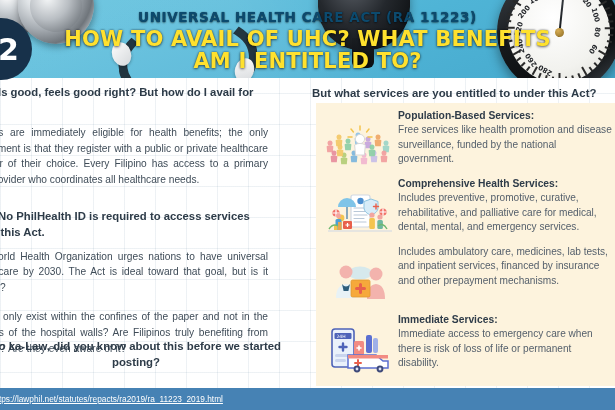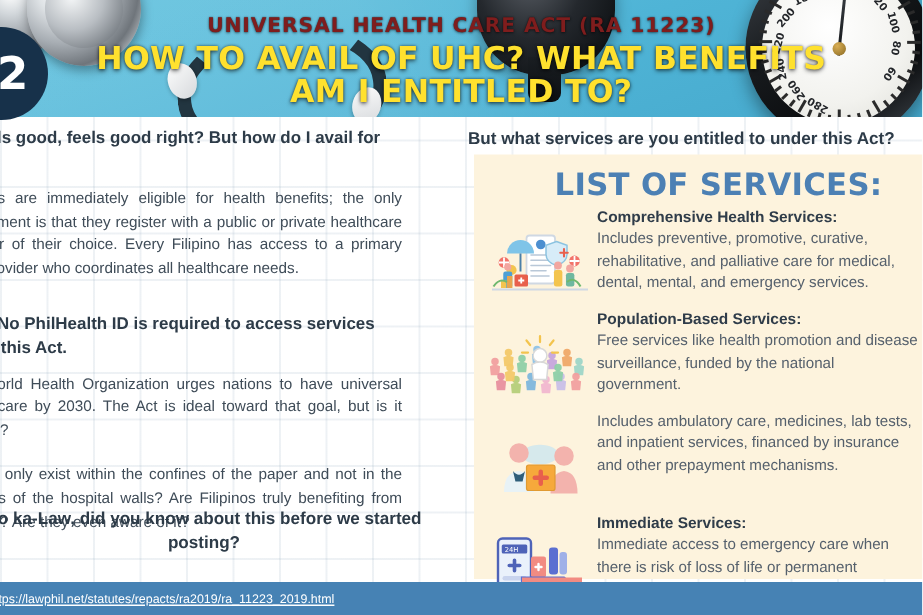--- a/index.html
+++ b/index.html
@@ -161,21 +161,21 @@
   
   .hero-text {
     position:absolute; left:0; top:0; width:615px;
     z-index:5;
     text-align:center;
   }
   .kicker {
     margin-top:9px;
     font-size:13.5px; font-weight:800;
     letter-spacing:0.6px;
-    color:#7f1d1d;
+    color:#0c4a6e;
     text-shadow:0 1px 2px rgba(0,0,0,.45), 0 0 1px rgba(0,0,0,.6);
     font-family:"DejaVu Sans", sans-serif;
   }
   .hero-title {
     margin-top:3px;
     font-size:21px; font-weight:800;
     line-height:1.06;
     letter-spacing:0.2px;
     color:#ffe12e;
     text-shadow:0 1px 3px rgba(0,0,0,.5), 0 0 2px rgba(0,0,0,.55);
@@ -362,22 +362,100 @@
     <div class="l-head">Note: No PhilHealth ID is required to access services under this Act.</div>
     <div class="l-body">The World Health Organization urges nations to have universal health care by 2030. The Act is ideal toward that goal, but is it enough?</div>
     <div class="l-body">Does it only exist within the confines of the paper and not in the confines of the hospital walls? Are Filipinos truly benefiting from this law? Are they even aware of it?</div>
   </div>
 
   <div class="closing-q">So ka-Law, did you know about this before we started posting?</div>
 
   <div class="right-intro">But what services are you entitled to under this Act?</div>
 
   <div class="services-card">
-    <div class="services-title">LIST OF SERVICES:</div>
     <div id="svc-list">
+        <div class="svc-row">
+          <div class="svc-icon"><svg viewBox="0 0 72 56" width="72" height="56">
+    <g opacity="0.95">
+                <circle cx="6" cy="26" r="2.5" fill="#f2a0a0"></circle>
+                <path d="M2.6 29.2 q3.4-2 6.8 0 l-0.6 6 h-5.6 z" fill="#f2a0a0"></path>
+              </g>
+              <g opacity="0.95">
+                <circle cx="15" cy="20" r="2.5" fill="#f4c96a"></circle>
+                <path d="M11.6 23.2 q3.4-2 6.8 0 l-0.6 6 h-5.6 z" fill="#f4c96a"></path>
+              </g>
+              <g opacity="0.95">
+                <circle cx="24" cy="24" r="2.5" fill="#8fd0a8"></circle>
+                <path d="M20.6 27.2 q3.4-2 6.8 0 l-0.6 6 h-5.6 z" fill="#8fd0a8"></path>
+              </g>
+              <g opacity="0.95">
+                <circle cx="34" cy="18" r="2.5" fill="#8fc3e8"></circle>
+                <path d="M30.6 21.2 q3.4-2 6.8 0 l-0.6 6 h-5.6 z" fill="#8fc3e8"></path>
+              </g>
+              <g opacity="0.95">
+                <circle cx="44" cy="22" r="2.5" fill="#c7a7dd"></circle>
+                <path d="M40.6 25.2 q3.4-2 6.8 0 l-0.6 6 h-5.6 z" fill="#c7a7dd"></path>
+              </g>
+              <g opacity="0.95">
+                <circle cx="54" cy="20" r="2.5" fill="#f0a96a"></circle>
+                <path d="M50.6 23.2 q3.4-2 6.8 0 l-0.6 6 h-5.6 z" fill="#f0a96a"></path>
+              </g>
+              <g opacity="0.95">
+                <circle cx="62" cy="26" r="2.5" fill="#9fd6c8"></circle>
+                <path d="M58.6 29.2 q3.4-2 6.8 0 l-0.6 6 h-5.6 z" fill="#9fd6c8"></path>
+              </g>
+              <g opacity="0.95">
+                <circle cx="10" cy="36" r="2.5" fill="#e8919f"></circle>
+                <path d="M6.6 39.2 q3.4-2 6.8 0 l-0.6 6 h-5.6 z" fill="#e8919f"></path>
+              </g>
+              <g opacity="0.95">
+                <circle cx="20" cy="38" r="2.5" fill="#b6cf7a"></circle>
+                <path d="M16.6 41.2 q3.4-2 6.8 0 l-0.6 6 h-5.6 z" fill="#b6cf7a"></path>
+              </g>
+              <g opacity="0.95">
+                <circle cx="30" cy="36" r="2.5" fill="#7fb8dd"></circle>
+                <path d="M26.6 39.2 q3.4-2 6.8 0 l-0.6 6 h-5.6 z" fill="#7fb8dd"></path>
+              </g>
+              <g opacity="0.95">
+                <circle cx="40" cy="38" r="2.5" fill="#f2b8d0"></circle>
+                <path d="M36.6 41.2 q3.4-2 6.8 0 l-0.6 6 h-5.6 z" fill="#f2b8d0"></path>
+              </g>
+              <g opacity="0.95">
+                <circle cx="50" cy="36" r="2.5" fill="#c9c0e8"></circle>
+                <path d="M46.6 39.2 q3.4-2 6.8 0 l-0.6 6 h-5.6 z" fill="#c9c0e8"></path>
+              </g>
+              <g opacity="0.95">
+                <circle cx="60" cy="36" r="2.5" fill="#f2a0a0"></circle>
+                <path d="M56.6 39.2 q3.4-2 6.8 0 l-0.6 6 h-5.6 z" fill="#f2a0a0"></path>
+              </g>
+              <g opacity="0.95">
+                <circle cx="16" cy="30" r="2.5" fill="#f4c96a"></circle>
+                <path d="M12.6 33.2 q3.4-2 6.8 0 l-0.6 6 h-5.6 z" fill="#f4c96a"></path>
+              </g>
+              <g opacity="0.95">
+                <circle cx="48" cy="30" r="2.5" fill="#8fd0a8"></circle>
+                <path d="M44.6 33.2 q3.4-2 6.8 0 l-0.6 6 h-5.6 z" fill="#8fd0a8"></path>
+              </g>
+    <g>
+                <circle cx="36" cy="22" r="4.6" fill="#ffffff" stroke="#d8d8d8" stroke-width="1"></circle>
+    <path d="M30.6 28 q5.4-3.2 10.8 0 l-1 10 h-8.8 z" fill="#ffffff" stroke="#d8d8d8" stroke-width="1"></path>
+              </g>
+    <g stroke="#f3c44e" stroke-width="1.5" stroke-linecap="round">
+      <line x1="36" y1="9" x2="36" y2="13"></line>
+                <line x1="27" y1="12" x2="29.4" y2="15"></line>
+      <line x1="45" y1="12" x2="42.6" y2="15"></line>
+                <line x1="24" y1="20" x2="28" y2="20"></line>
+      <line x1="48" y1="20" x2="44" y2="20"></line>
+    </g>
+  </svg></div>
+          <div class="svc-text">
+            <div class="svc-name">Population-Based Services:</div>
+            <div class="svc-desc">Free services like health promotion and disease surveillance, funded by the national government.</div>
+          </div>
+        </div>
         <div class="svc-row">
           <div class="svc-icon"><svg viewBox="0 0 72 56" width="72" height="56">
     <rect x="27" y="10" width="19" height="32" rx="2" fill="#fff" stroke="#cfd8e3" stroke-width="1.2"></rect>
     <circle cx="36.5" cy="16" r="3.2" fill="#4c8fd0"></circle>
     <g stroke="#b9c8d8" stroke-width="1.1" stroke-linecap="round">
       <line x1="30" y1="23" x2="43" y2="23"></line>
                 <line x1="30" y1="26.5" x2="43" y2="26.5"></line>
       <line x1="30" y1="30" x2="43" y2="30"></line>
                 <line x1="30" y1="33.5" x2="40" y2="33.5"></line>
       <line x1="30" y1="37" x2="42" y2="37"></line>
@@ -401,99 +479,20 @@
     <rect x="53.3" y="35" width="5.6" height="9" rx="1.5" fill="#6fb8a0"></rect>
     <rect x="10" y="40" width="3.6" height="5" fill="#f3c44e"></rect>
     <rect x="14" y="37" width="3.6" height="8" fill="#e8a54e"></rect>
     <path d="M5 44 q4-6 9-3" stroke="#6fb86f" stroke-width="1.4" fill="none"></path>
     <path d="M63 44 q-4-7-9-3" stroke="#6fb86f" stroke-width="1.4" fill="none"></path>
     <line x1="4" y1="46" x2="68" y2="46" stroke="#cfd8e3" stroke-width="1.2"></line>
   </svg></div>
           <div class="svc-text">
             <div class="svc-name">Comprehensive Health Services:</div>
             <div class="svc-desc">Includes preventive, promotive, curative, rehabilitative, and palliative care for medical, dental, mental, and emergency services.</div>
-          </div>
-        </div>
-        <div class="svc-row">
-          <div class="svc-icon"><svg viewBox="0 0 72 56" width="72" height="56">
-    <g opacity="0.95">
-                <circle cx="6" cy="26" r="2.5" fill="#f2a0a0"></circle>
-                <path d="M2.6 29.2 q3.4-2 6.8 0 l-0.6 6 h-5.6 z" fill="#f2a0a0"></path>
-              </g>
-              <g opacity="0.95">
-                <circle cx="15" cy="20" r="2.5" fill="#f4c96a"></circle>
-                <path d="M11.6 23.2 q3.4-2 6.8 0 l-0.6 6 h-5.6 z" fill="#f4c96a"></path>
-              </g>
-              <g opacity="0.95">
-                <circle cx="24" cy="24" r="2.5" fill="#8fd0a8"></circle>
-                <path d="M20.6 27.2 q3.4-2 6.8 0 l-0.6 6 h-5.6 z" fill="#8fd0a8"></path>
-              </g>
-              <g opacity="0.95">
-                <circle cx="34" cy="18" r="2.5" fill="#8fc3e8"></circle>
-                <path d="M30.6 21.2 q3.4-2 6.8 0 l-0.6 6 h-5.6 z" fill="#8fc3e8"></path>
-              </g>
-              <g opacity="0.95">
-                <circle cx="44" cy="22" r="2.5" fill="#c7a7dd"></circle>
-                <path d="M40.6 25.2 q3.4-2 6.8 0 l-0.6 6 h-5.6 z" fill="#c7a7dd"></path>
-              </g>
-              <g opacity="0.95">
-                <circle cx="54" cy="20" r="2.5" fill="#f0a96a"></circle>
-                <path d="M50.6 23.2 q3.4-2 6.8 0 l-0.6 6 h-5.6 z" fill="#f0a96a"></path>
-              </g>
-              <g opacity="0.95">
-                <circle cx="62" cy="26" r="2.5" fill="#9fd6c8"></circle>
-                <path d="M58.6 29.2 q3.4-2 6.8 0 l-0.6 6 h-5.6 z" fill="#9fd6c8"></path>
-              </g>
-              <g opacity="0.95">
-                <circle cx="10" cy="36" r="2.5" fill="#e8919f"></circle>
-                <path d="M6.6 39.2 q3.4-2 6.8 0 l-0.6 6 h-5.6 z" fill="#e8919f"></path>
-              </g>
-              <g opacity="0.95">
-                <circle cx="20" cy="38" r="2.5" fill="#b6cf7a"></circle>
-                <path d="M16.6 41.2 q3.4-2 6.8 0 l-0.6 6 h-5.6 z" fill="#b6cf7a"></path>
-              </g>
-              <g opacity="0.95">
-                <circle cx="30" cy="36" r="2.5" fill="#7fb8dd"></circle>
-                <path d="M26.6 39.2 q3.4-2 6.8 0 l-0.6 6 h-5.6 z" fill="#7fb8dd"></path>
-              </g>
-              <g opacity="0.95">
-                <circle cx="40" cy="38" r="2.5" fill="#f2b8d0"></circle>
-                <path d="M36.6 41.2 q3.4-2 6.8 0 l-0.6 6 h-5.6 z" fill="#f2b8d0"></path>
-              </g>
-              <g opacity="0.95">
-                <circle cx="50" cy="36" r="2.5" fill="#c9c0e8"></circle>
-                <path d="M46.6 39.2 q3.4-2 6.8 0 l-0.6 6 h-5.6 z" fill="#c9c0e8"></path>
-              </g>
-              <g opacity="0.95">
-                <circle cx="60" cy="36" r="2.5" fill="#f2a0a0"></circle>
-                <path d="M56.6 39.2 q3.4-2 6.8 0 l-0.6 6 h-5.6 z" fill="#f2a0a0"></path>
-              </g>
-              <g opacity="0.95">
-                <circle cx="16" cy="30" r="2.5" fill="#f4c96a"></circle>
-                <path d="M12.6 33.2 q3.4-2 6.8 0 l-0.6 6 h-5.6 z" fill="#f4c96a"></path>
-              </g>
-              <g opacity="0.95">
-                <circle cx="48" cy="30" r="2.5" fill="#8fd0a8"></circle>
-                <path d="M44.6 33.2 q3.4-2 6.8 0 l-0.6 6 h-5.6 z" fill="#8fd0a8"></path>
-              </g>
-    <g>
-                <circle cx="36" cy="22" r="4.6" fill="#ffffff" stroke="#d8d8d8" stroke-width="1"></circle>
-    <path d="M30.6 28 q5.4-3.2 10.8 0 l-1 10 h-8.8 z" fill="#ffffff" stroke="#d8d8d8" stroke-width="1"></path>
-              </g>
-    <g stroke="#f3c44e" stroke-width="1.5" stroke-linecap="round">
-      <line x1="36" y1="9" x2="36" y2="13"></line>
-                <line x1="27" y1="12" x2="29.4" y2="15"></line>
-      <line x1="45" y1="12" x2="42.6" y2="15"></line>
-                <line x1="24" y1="20" x2="28" y2="20"></line>
-      <line x1="48" y1="20" x2="44" y2="20"></line>
-    </g>
-  </svg></div>
-          <div class="svc-text">
-            <div class="svc-name">Population-Based Services:</div>
-            <div class="svc-desc">Free services like health promotion and disease surveillance, funded by the national government.</div>
           </div>
         </div>
         <div class="svc-row">
           <div class="svc-icon"><svg viewBox="0 0 72 56" width="72" height="56">
     <ellipse cx="36" cy="20" rx="12" ry="6.5" fill="#cfe6ee" opacity="0.85"></ellipse>
     <circle cx="22" cy="19" r="6.5" fill="#f3b3ad"></circle>
     <path d="M12 45 q0-13 10-14 q10 1 10 14 z" fill="#e8f2f6"></path>
     <path d="M18 31 q4 5 8 0 l-1.6 7 h-4.8 z" fill="#2f5e7a"></path>
     <circle cx="52" cy="21" r="6.5" fill="#f3b3ad"></circle>
     <path d="M43 46 q0-14 9-15 q9 1 9 15 z" fill="#f3b3ad"></path>

